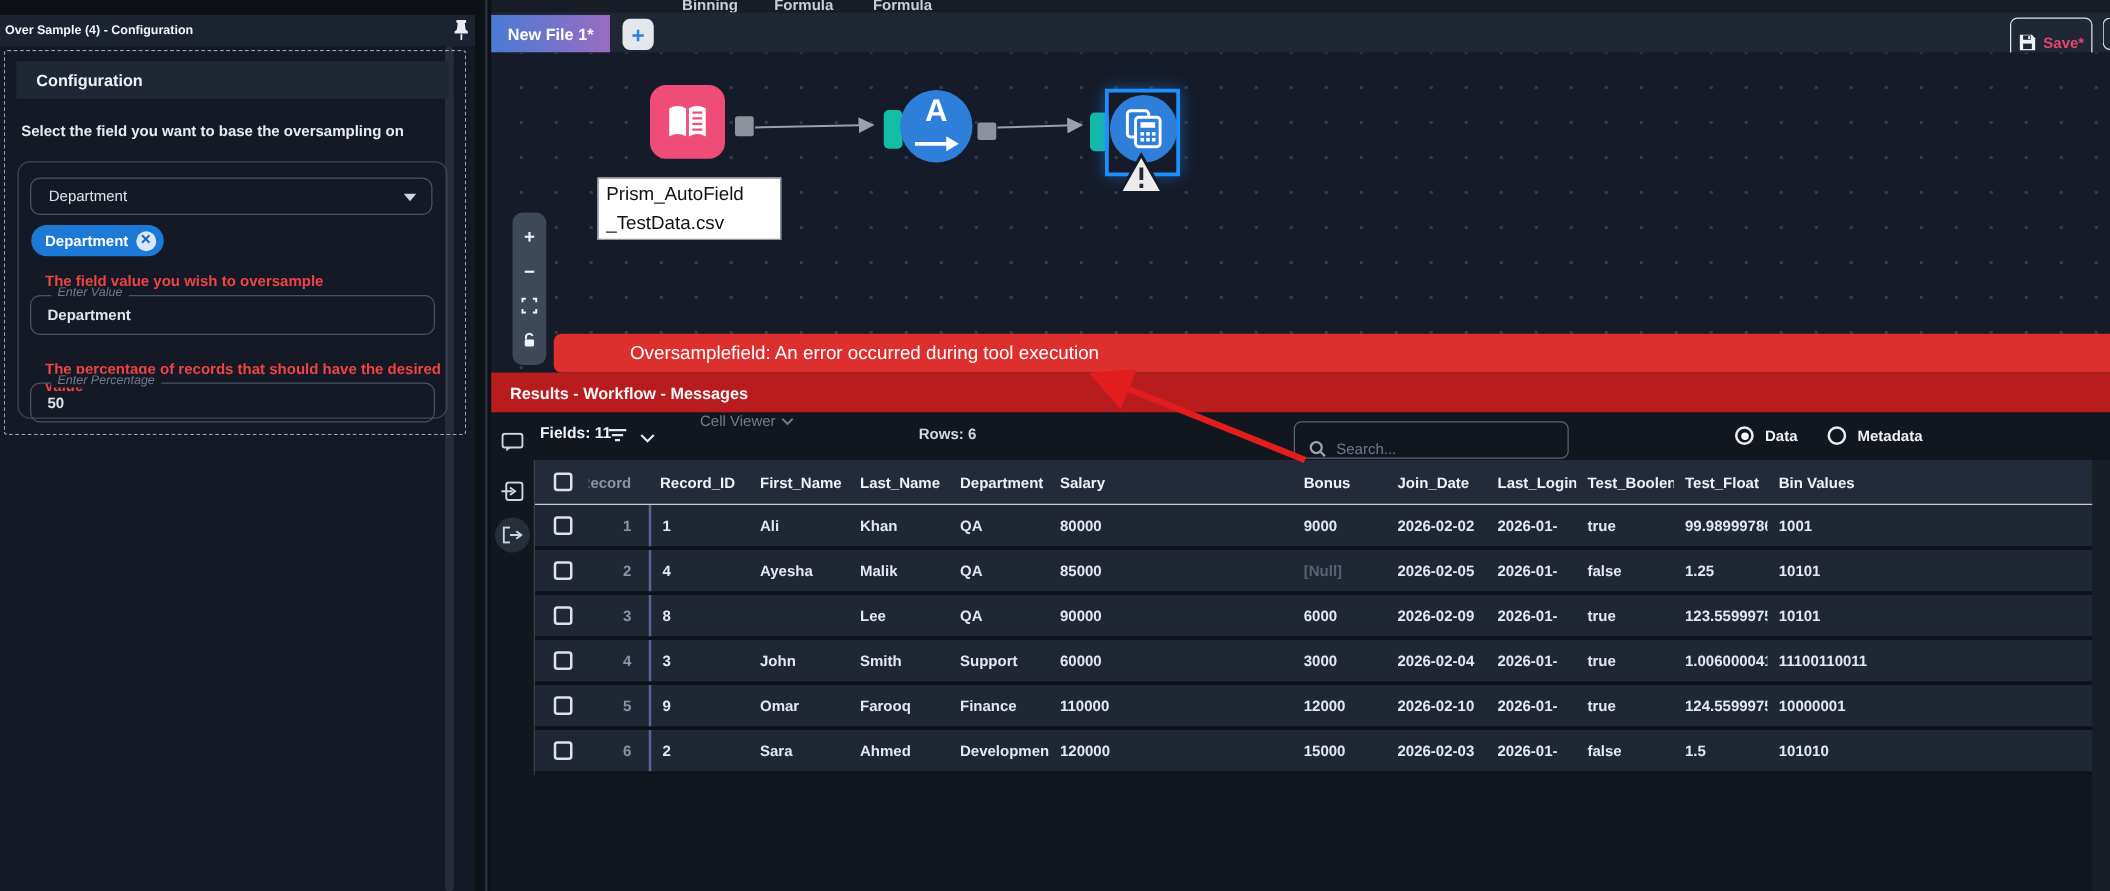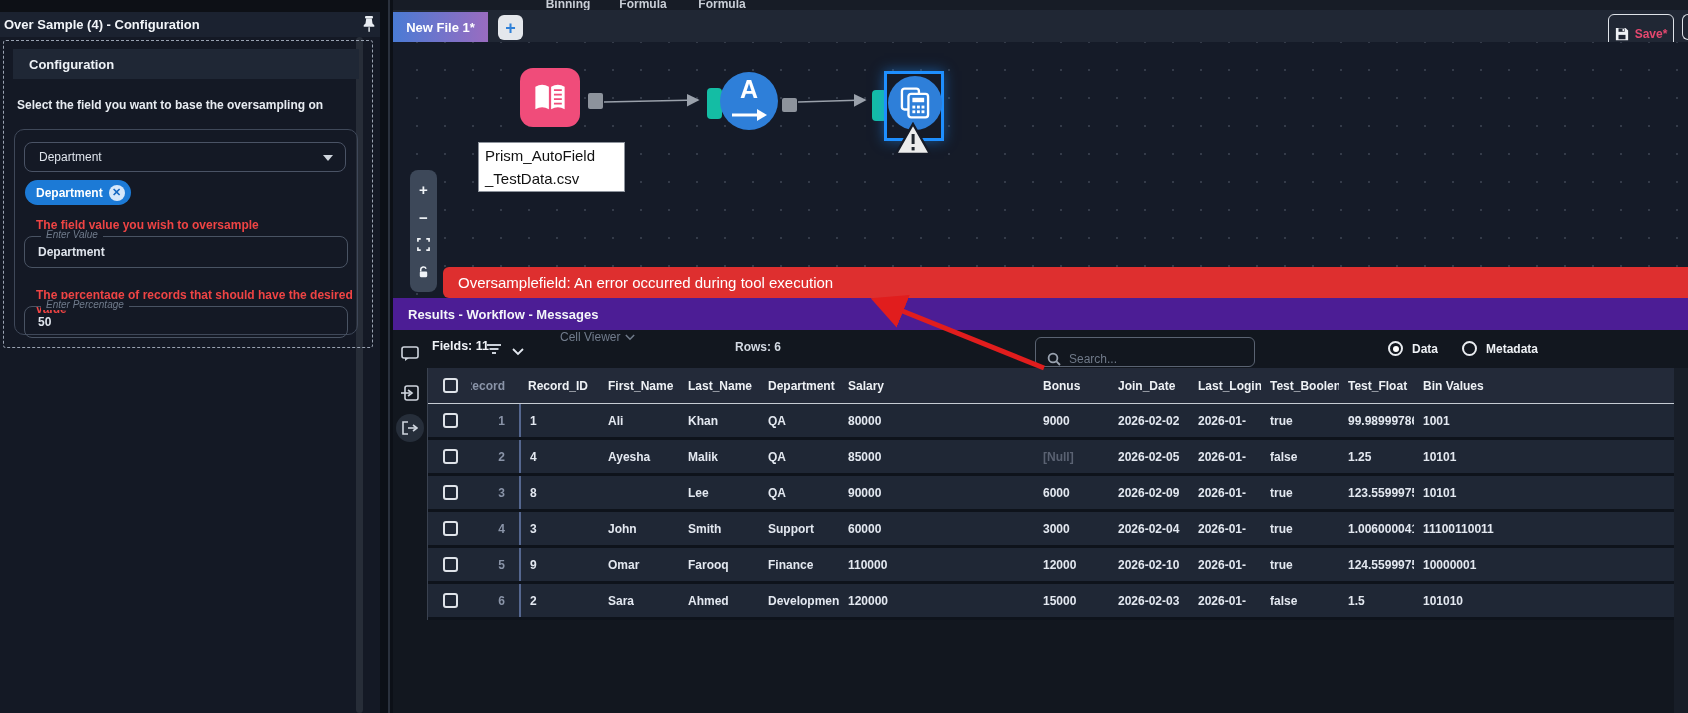--- a/index.html
+++ b/index.html
@@ -5,21 +5,21 @@
   * { margin:0; padding:0; box-sizing:border-box; }
   html,body { background:#0d1118; }
   #app {
     position:relative; width:1688px; height:713px; overflow:hidden;
     background:#12161f; font-family:"Liberation Sans", sans-serif; color:#e3e8f0;
   }
   
   .left-panel { position:absolute; left:0; top:0; width:380px; height:713px; background:#141925; }
   .lp-topstrip { position:absolute; left:0; top:0; width:380px; height:12px; background:#0d1016; }
   .lp-header { position:absolute; left:0; top:12px; width:380px; height:25px; background:#1b2230; display:flex; align-items:center; }
-  .lp-title { font-size:13px; font-weight:700; color:#f2f5f9; padding-left:4px; white-space:nowrap; }
+  .lp-title { font-size:10px; font-weight:700; color:#f2f5f9; padding-left:4px; white-space:nowrap; }
   .pin { position:absolute; right:2px; top:3px; width:18px; height:18px; cursor:pointer; }
   .lp-scroll { position:absolute; left:356px; top:37px; width:7px; height:676px; background:#272d38; border-radius:4px; }
   .dashed-box { position:absolute; left:3px; top:40px; width:370px; height:308px; border:1px dashed #9aa3b2; border-radius:3px; }
   .cfg-title { position:absolute; left:9px; top:8px; width:346px; height:30px; background:#1f2735; display:flex; align-items:center; padding-left:16px; font-size:13px; font-weight:700; color:#eef2f7; }
   .cfg-label1 { position:absolute; left:13px; top:57px; font-size:12px; font-weight:700; color:#e7ebf1; }
   .outer-box { position:absolute; left:10px; top:88px; width:344px; height:206px; border:1px solid #3f4859; border-radius:10px; }
   .dropdown { position:absolute; left:9px; top:12px; width:322px; height:30px; border:1px solid #4a5365; border-radius:8px; display:flex; align-items:center; cursor:pointer; }
   .dropdown span { font-size:12px; color:#dfe4ec; padding-left:14px; }
   .dd-caret { position:absolute; right:12px; top:12px; width:0; height:0; border-left:5px solid transparent; border-right:5px solid transparent; border-top:6px solid #cfd5dd; }
   .chip { position:absolute; left:10px; top:50px; height:25px; background:#1c7ad6; border-radius:13px; display:flex; align-items:center; padding:0 6px 0 11px; cursor:pointer; }
@@ -57,24 +57,24 @@
   .node2 { position:absolute; left:327px; top:30px; width:58px; height:58px; background:#2e7fd9; border-radius:50%; cursor:pointer; }
   .node2 .glyphA { position:absolute; left:0; top:3px; width:100%; text-align:center; font-size:25px; font-weight:700; color:#fff; }
   .co2 { left:389px; top:56px; width:15px; height:14px; }
   .ci3 { left:479px; top:48px; width:15px; height:31px; }
   .selbox { position:absolute; left:491px; top:29px; width:60px; height:70px; border:3px solid #1e8fff; box-shadow:0 0 12px rgba(30,143,255,.5); cursor:pointer; }
   .node3 { position:absolute; left:495px; top:34px; width:54px; height:54px; background:#2e7fd9; border-radius:50%; display:flex; align-items:center; justify-content:center; cursor:pointer; }
   .warn { position:absolute; left:501px; top:80px; width:38px; height:34px; }
   .nodelabel { position:absolute; left:85px; top:100px; width:147px; height:50px; background:#fff; border:1px solid #8d939c; color:#111; font-size:15px; line-height:1.55; padding:1px 6px; cursor:pointer; }
   .flowsvg { position:absolute; left:0; top:0; width:100%; height:100%; pointer-events:none; }
   
-  .error-banner { position:absolute; left:443px; top:267px; width:1245px; height:31px; background:#de2f2f; border-radius:6px 0 0 6px; display:flex; align-items:center; }
+  .error-banner { position:absolute; left:443px; top:267px; width:1245px; height:31px; background:#de2f2f; border-radius:6px 0 0 6px; display:flex; align-items:center;padding-left:46px; }
   .error-banner span { color:#fff; font-size:15px; padding-left:15px; }
   
-  .results-header { position:absolute; left:393px; top:298px; width:1295px; height:32px; background:#4c1d95; display:flex; align-items:center; }
+  .results-header { position:absolute; left:393px; top:298px; width:1295px; height:32px; background:#b91c1c; display:flex; align-items:center; }
   .results-header span { font-size:13px; font-weight:700; color:#f4f6f9; padding-left:15px; }
   .results-body { position:absolute; left:393px; top:330px; width:1295px; height:383px; background:#12171f; }
   .rail-icon { position:absolute; left:5px; width:24px; height:24px; cursor:pointer; display:flex; align-items:center; justify-content:center; }
   .ri1 { top:12px; } .ri2 { top:51px; }
   .ri3 { top:84px; width:28px; height:28px; left:3px; background:#262e3a; border-radius:50%; }
   .fields-label { position:absolute; left:39px; top:9px; font-size:12.5px; font-weight:700; color:#f0f3f7; cursor:pointer; }
   .filter-ic { position:absolute; left:93px; top:11px; cursor:pointer; }
   .fields-caret { position:absolute; left:119px; top:12px; cursor:pointer; }
   .cellviewer { position:absolute; left:139px; top:0; font-size:12px; color:#717c8c; cursor:pointer; display:flex; align-items:center; gap:5px;margin-left:28px; }
   .rows-label { position:absolute; left:342px; top:10px; font-size:12px; font-weight:600; color:#d3d9e2; }

